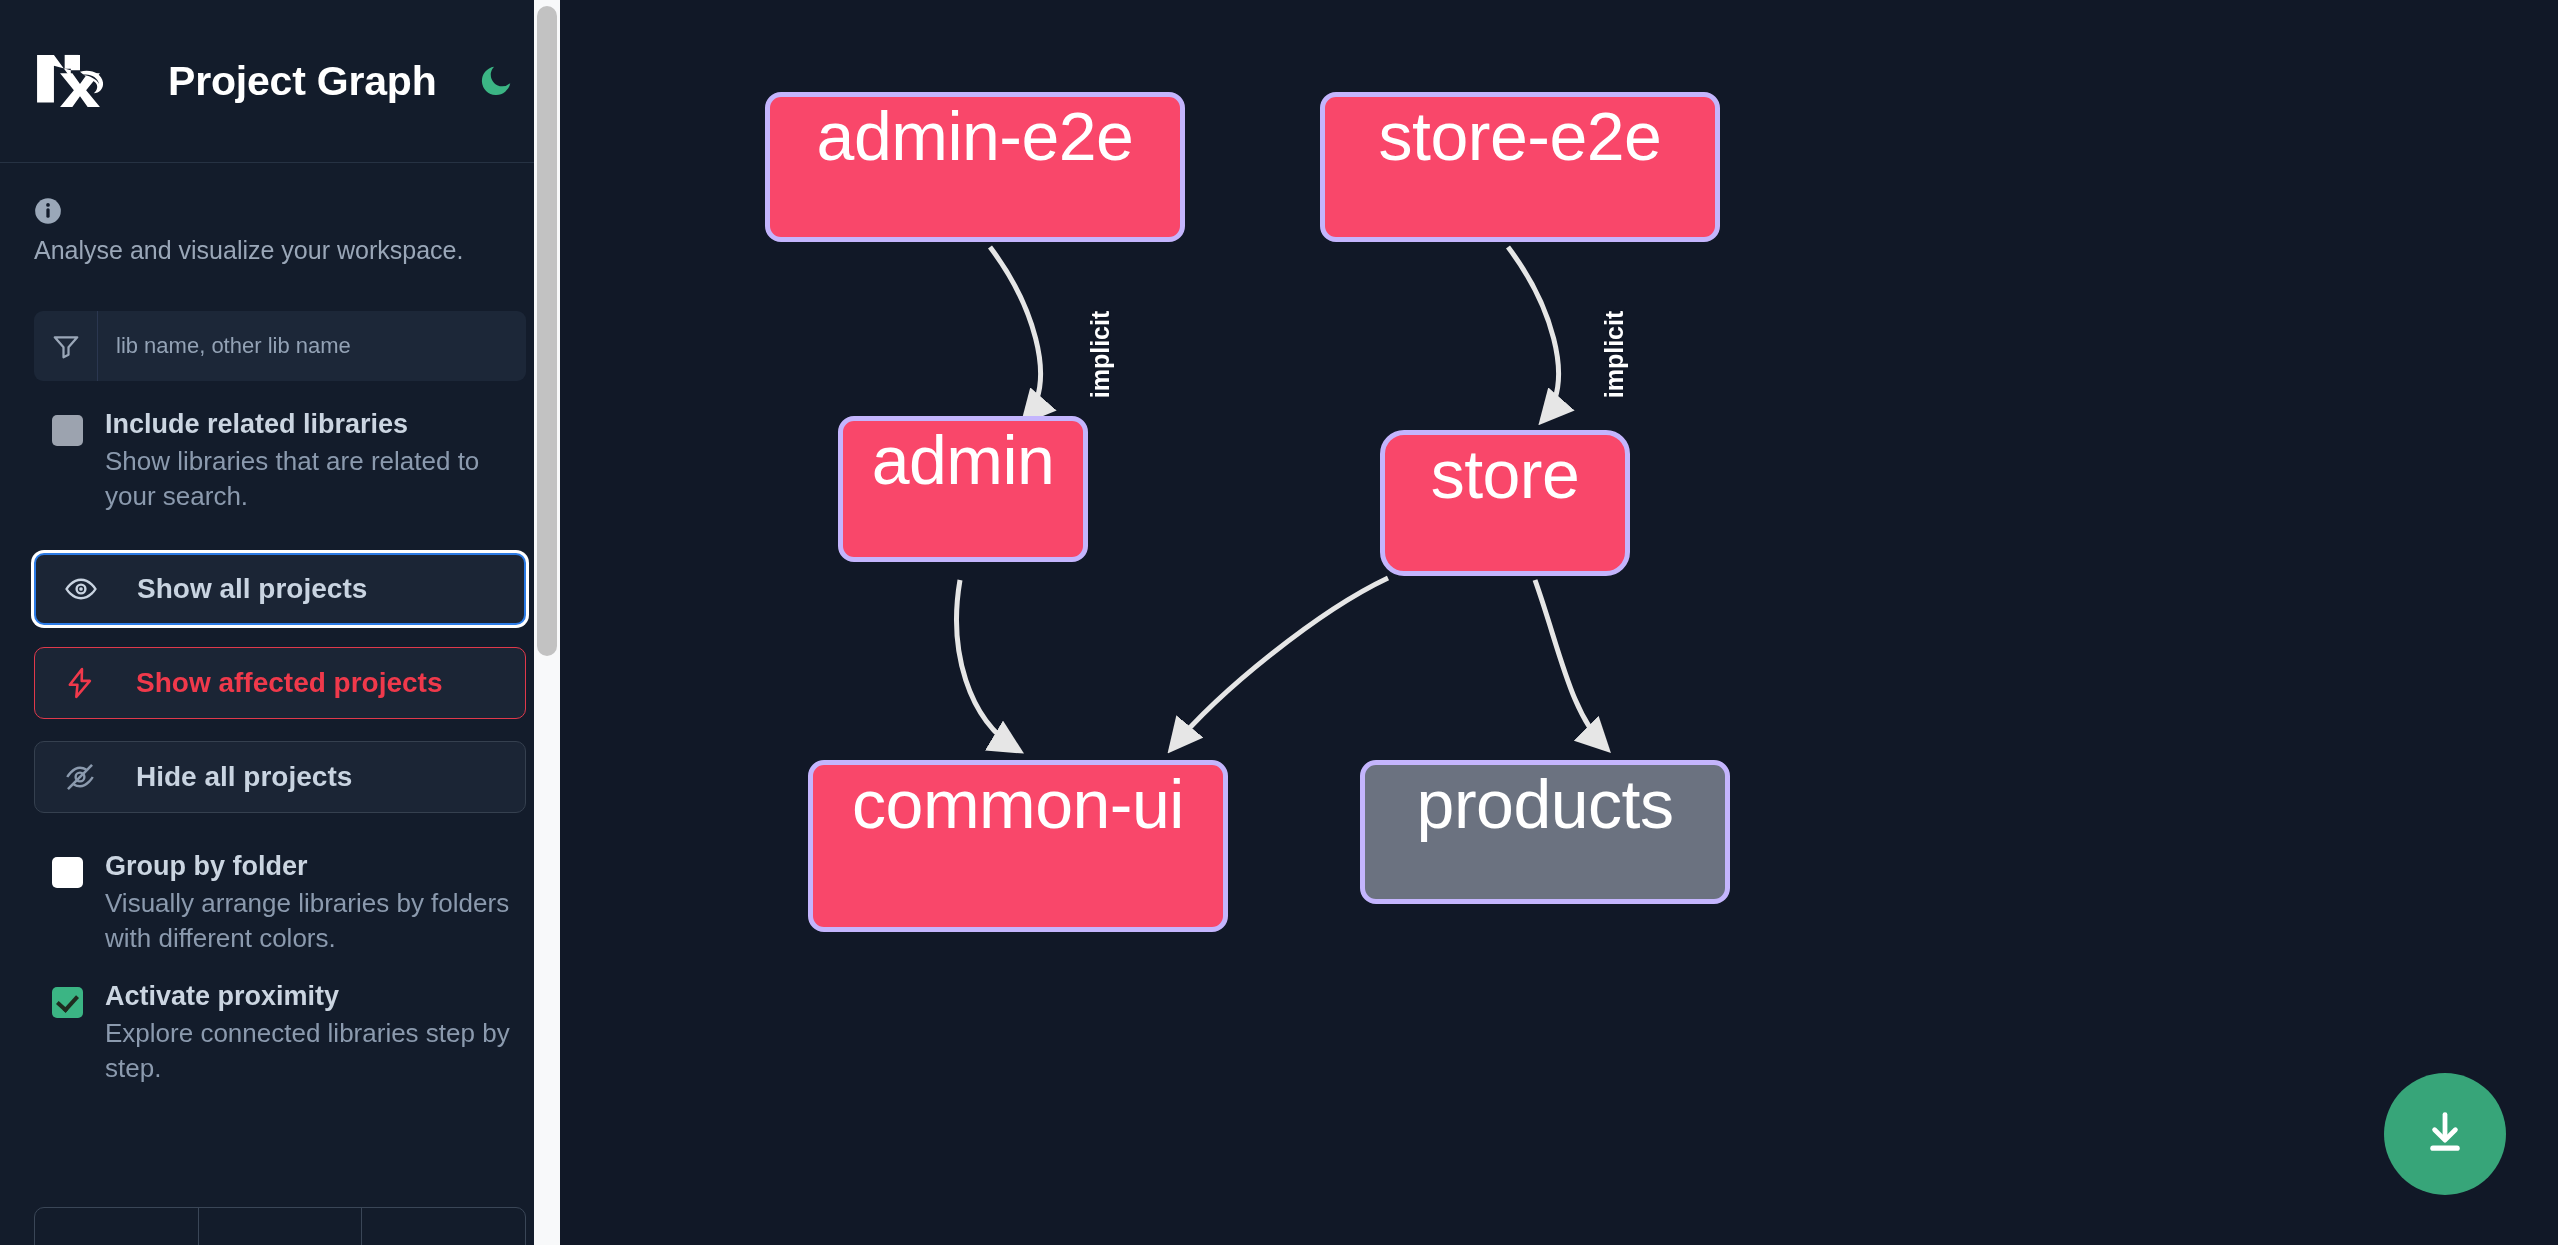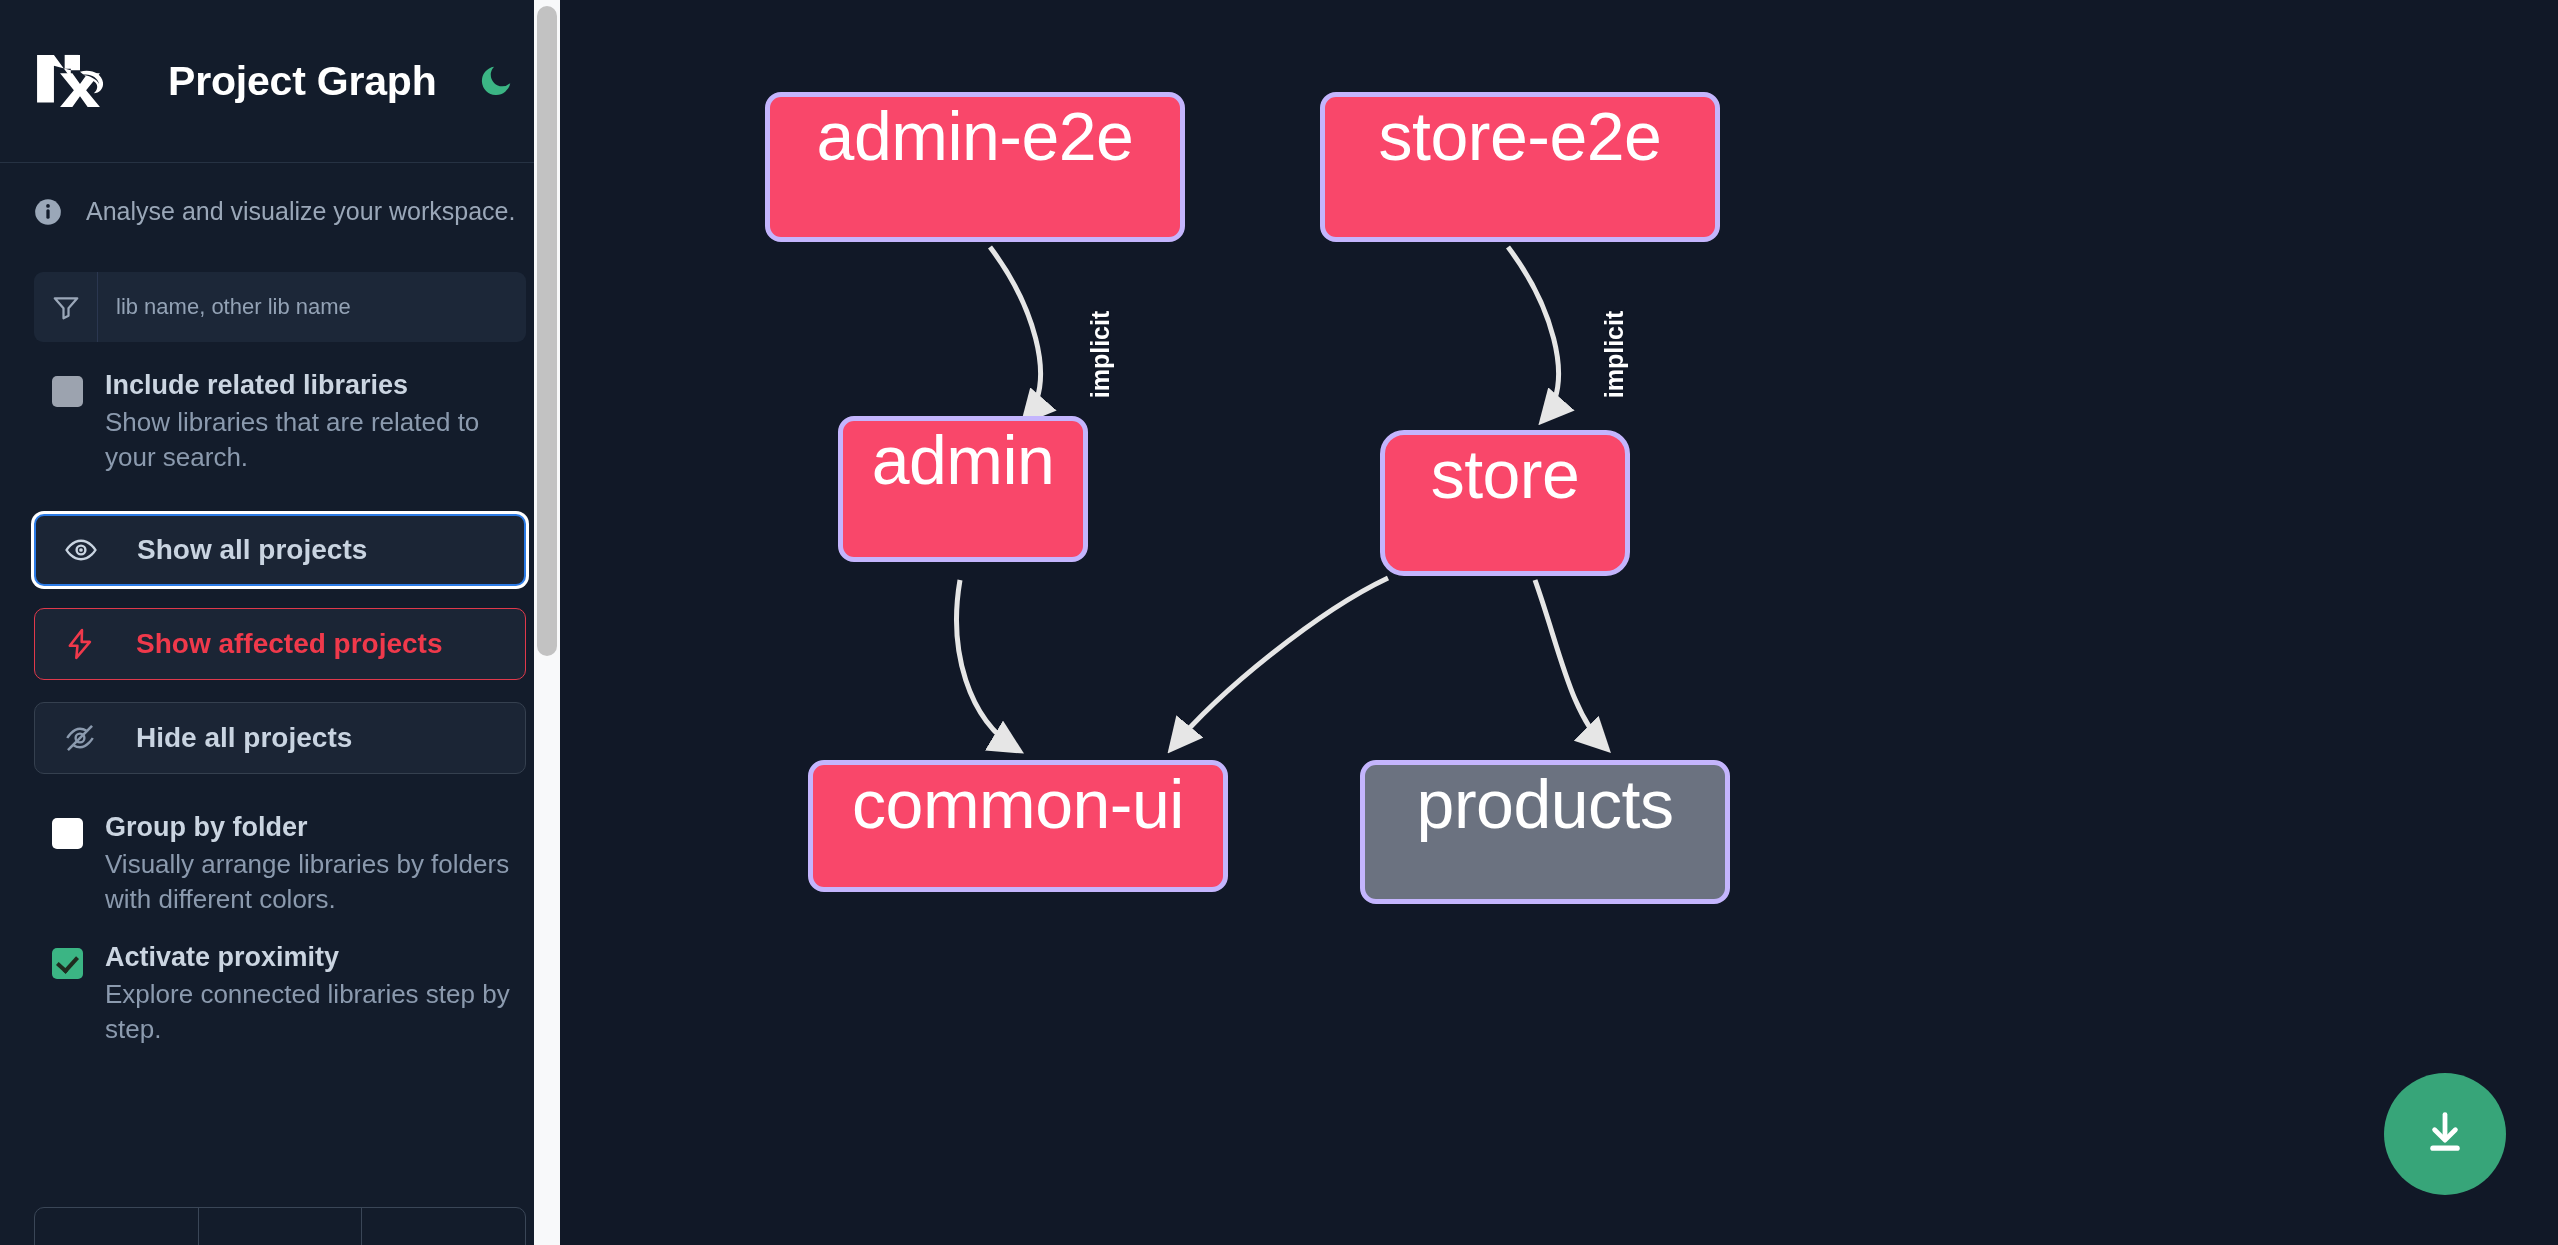--- a/index.html
+++ b/index.html
@@ -35,23 +35,24 @@
     white-space: nowrap;
   }
   .theme-toggle {
     margin-left: 38px;
     width: 42px; height: 42px;
     display: flex; align-items: center; justify-content: center;
     cursor: pointer;
   }
 
   .sb-note {
-    display: flex; align-items: flex-end;
+    display: flex; align-items: flex-start;
     padding: 34px 34px 0 34px;
-    gap: 24px;
+    gap: 11px;
+    flex-direction: column;
   }
   .info-icon { flex: 0 0 28px; width: 28px; height: 28px; }
   .sb-note-text { color: #9AA7B8; font-size: 25px; white-space: nowrap; }
 
   .filter-row { padding: 46px 34px 0 34px; }
   .filter-box {
     display: flex; align-items: center;
     height: 70px;
     background: #1C2738;
     border-radius: 9px;
@@ -336,21 +337,21 @@
     </div>
     <div class="gnode affected" style="left:760px; top:92px;  width:400px; height:150px;">
       <span>store-e2e</span>
     </div>
     <div class="gnode affected" style="left:278px; top:416px; width:250px; height:146px;">
       <span>admin</span>
     </div>
     <div class="gnode affected" style="left:820px; top:430px; width:250px; height:146px;border-radius:24px;">
       <span>store</span>
     </div>
-    <div class="gnode affected" style="left:248px; top:760px; width:420px; height:132px;">
+    <div class="gnode affected" style="left:248px; top:760px; width:420px; height:172px;">
       <span>common-ui</span>
     </div>
     <div class="gnode neutral" style="left:800px; top:760px; width:370px; height:144px;">
       <span>products</span>
     </div>
 
     <span class="edge-label" style="left:497px; top:340px; transform:rotate(-90deg);">implicit</span>
     <span class="edge-label" style="left:1011px; top:340px; transform:rotate(-90deg);">implicit</span>
 
     <button id="download-fab">

